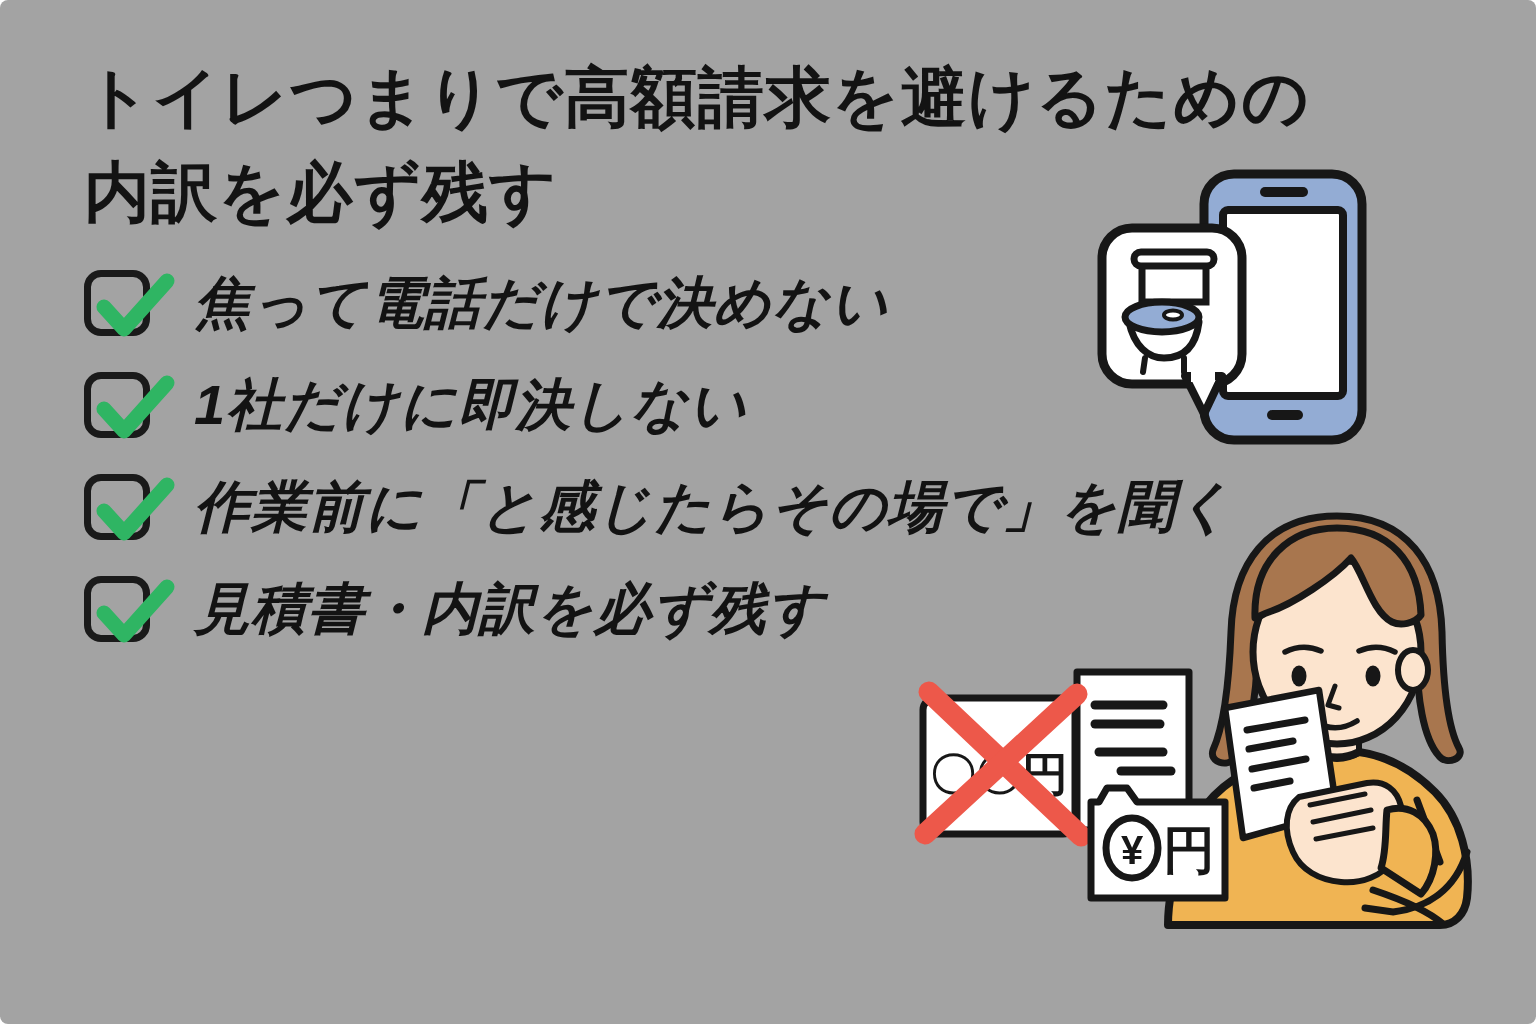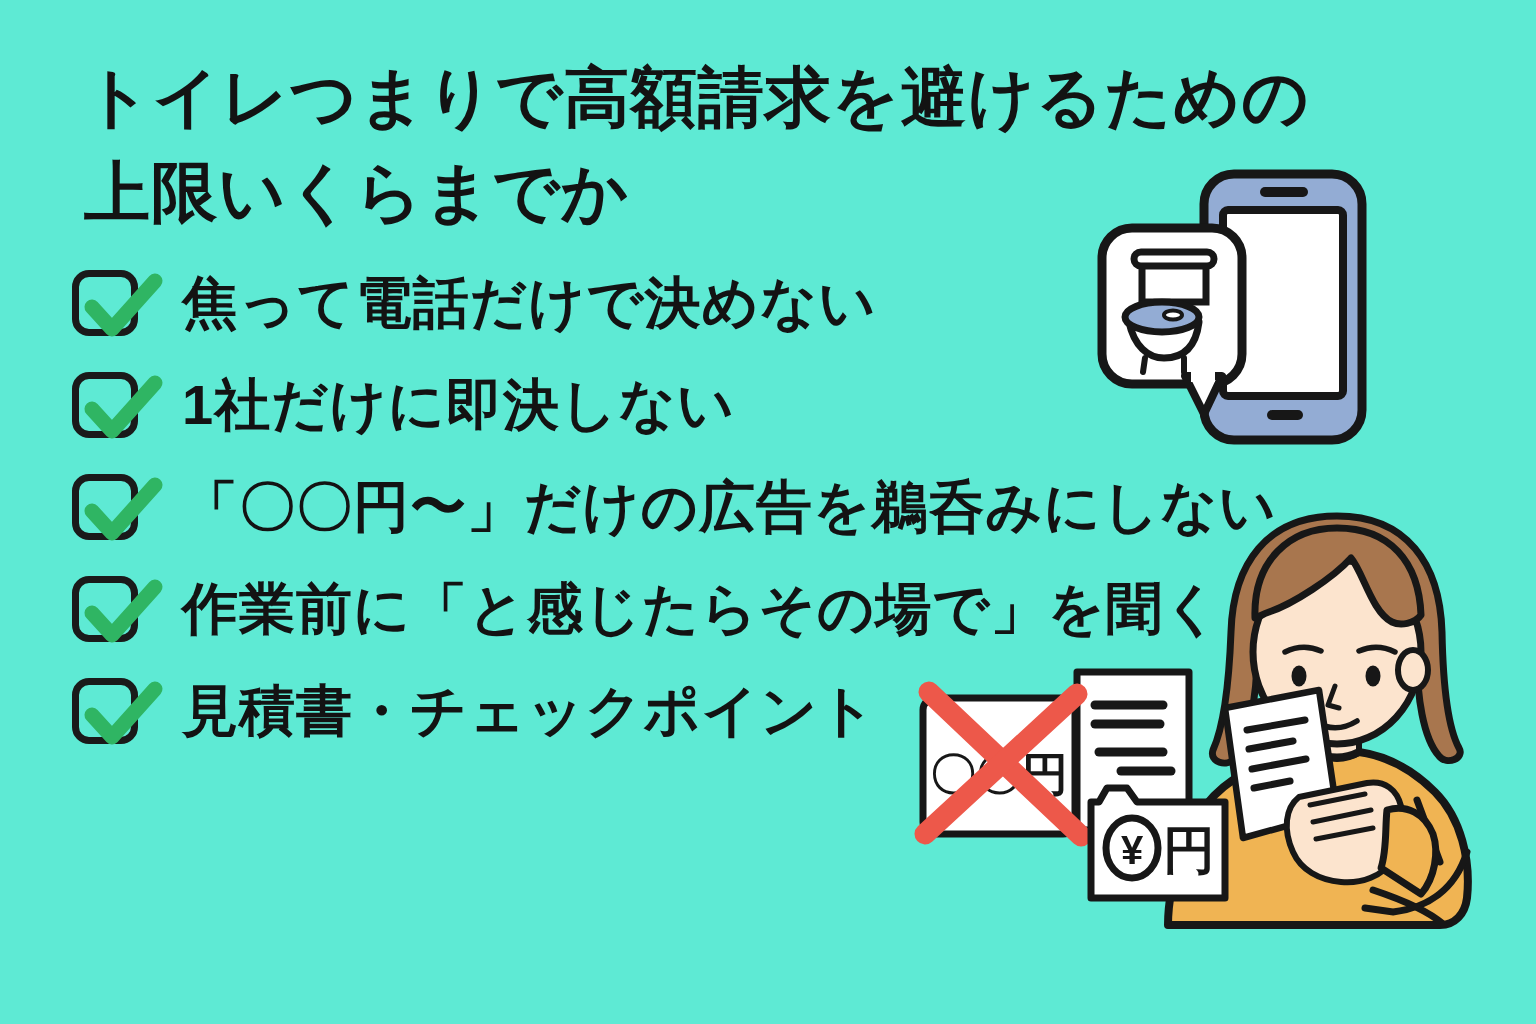--- a/index.html
+++ b/index.html
@@ -1,28 +1,28 @@
 <!DOCTYPE html>
 <html><head>
 <meta charset="utf-8">
 <style>
   html,body{margin:0;padding:0;}
   body{font-family:"Liberation Sans","DejaVu Sans",sans-serif;}
   #canvas{
     position:relative;width:1536px;height:1024px;
-    background:#5eead4;overflow:hidden;color:#171513;
+    background:#a3a3a3;overflow:hidden;color:#171513;border-radius:8px;
   }
   
   .title{
     position:absolute;left:84px;top:50px;
     font-size:66px;font-weight:900;line-height:95px;
     letter-spacing:1px;color:#131313;
   }
   
-  .checklist{position:absolute;left:72px;top:270px;}
+  .checklist{position:absolute;left:84px;top:270px;font-style:italic;}
   .check-row{display:flex;align-items:flex-start;margin-bottom:36px;}
   .checkbox{
     position:relative;width:66px;height:66px;flex:none;
     border:7px solid #1a1a1a;border-radius:17px;box-sizing:border-box;
     background:transparent;
   }
   .check-svg{
     position:absolute;left:-2px;top:-16px;width:96px;height:96px;
     overflow:visible;
   }
@@ -36,21 +36,21 @@
   .woman-illo{position:absolute;left:895px;top:500px;width:600px;height:524px;}
   svg text{font-family:"Liberation Sans","DejaVu Sans",sans-serif;font-weight:900;}
 </style>
 </head>
 <body>
 
 <div id="canvas">
 
   <div class="title">
     <div>トイレつまりで高額請求を避けるための</div>
-    <div>上限いくらまでか</div>
+    <div>内訳を必ず残す</div>
   </div>
 
   <div class="checklist">
 
     <div class="check-row">
       <span class="checkbox">
         <svg class="check-svg" viewBox="0 0 96 96">
           <polyline points="15,46 35,68 78,20" fill="none" stroke="#2FB563" stroke-width="15" stroke-linecap="round" stroke-linejoin="round"></polyline>
         </svg>
       </span>
@@ -59,45 +59,37 @@
 
     <div class="check-row">
       <span class="checkbox">
         <svg class="check-svg" viewBox="0 0 96 96">
           <polyline points="15,46 35,68 78,20" fill="none" stroke="#2FB563" stroke-width="15" stroke-linecap="round" stroke-linejoin="round"></polyline>
         </svg>
       </span>
       <span class="item-text">1社だけに即決しない</span>
     </div>
 
-    <div class="check-row">
-      <span class="checkbox">
-        <svg class="check-svg" viewBox="0 0 96 96">
-          <polyline points="15,46 35,68 78,20" fill="none" stroke="#2FB563" stroke-width="15" stroke-linecap="round" stroke-linejoin="round"></polyline>
-        </svg>
-      </span>
-      <span class="item-text">「〇〇円〜」だけの広告を鵜呑みにしない</span>
-    </div>
 
     <div class="check-row">
       <span class="checkbox">
         <svg class="check-svg" viewBox="0 0 96 96">
           <polyline points="15,46 35,68 78,20" fill="none" stroke="#2FB563" stroke-width="15" stroke-linecap="round" stroke-linejoin="round"></polyline>
         </svg>
       </span>
       <span class="item-text">作業前に「と感じたらその場で」を聞く</span>
     </div>
 
     <div class="check-row">
       <span class="checkbox">
         <svg class="check-svg" viewBox="0 0 96 96">
           <polyline points="15,46 35,68 78,20" fill="none" stroke="#2FB563" stroke-width="15" stroke-linecap="round" stroke-linejoin="round"></polyline>
         </svg>
       </span>
-      <span class="item-text">見積書・チェックポイント</span>
+      <span class="item-text">見積書・内訳を必ず残す</span>
     </div>
 
 
   </div>
 
   <svg class="phone-illo" viewBox="0 0 280 300">
 
     <rect x="112" y="14" width="158" height="266" rx="30" fill="#93ACD4" stroke="#171717" stroke-width="9"></rect>
     <rect x="131" y="50" width="120" height="186" rx="5" fill="#FFFFFF" stroke="#171717" stroke-width="8"></rect>
     <rect x="168" y="27" width="48" height="10" rx="5" fill="#171717"></rect>

